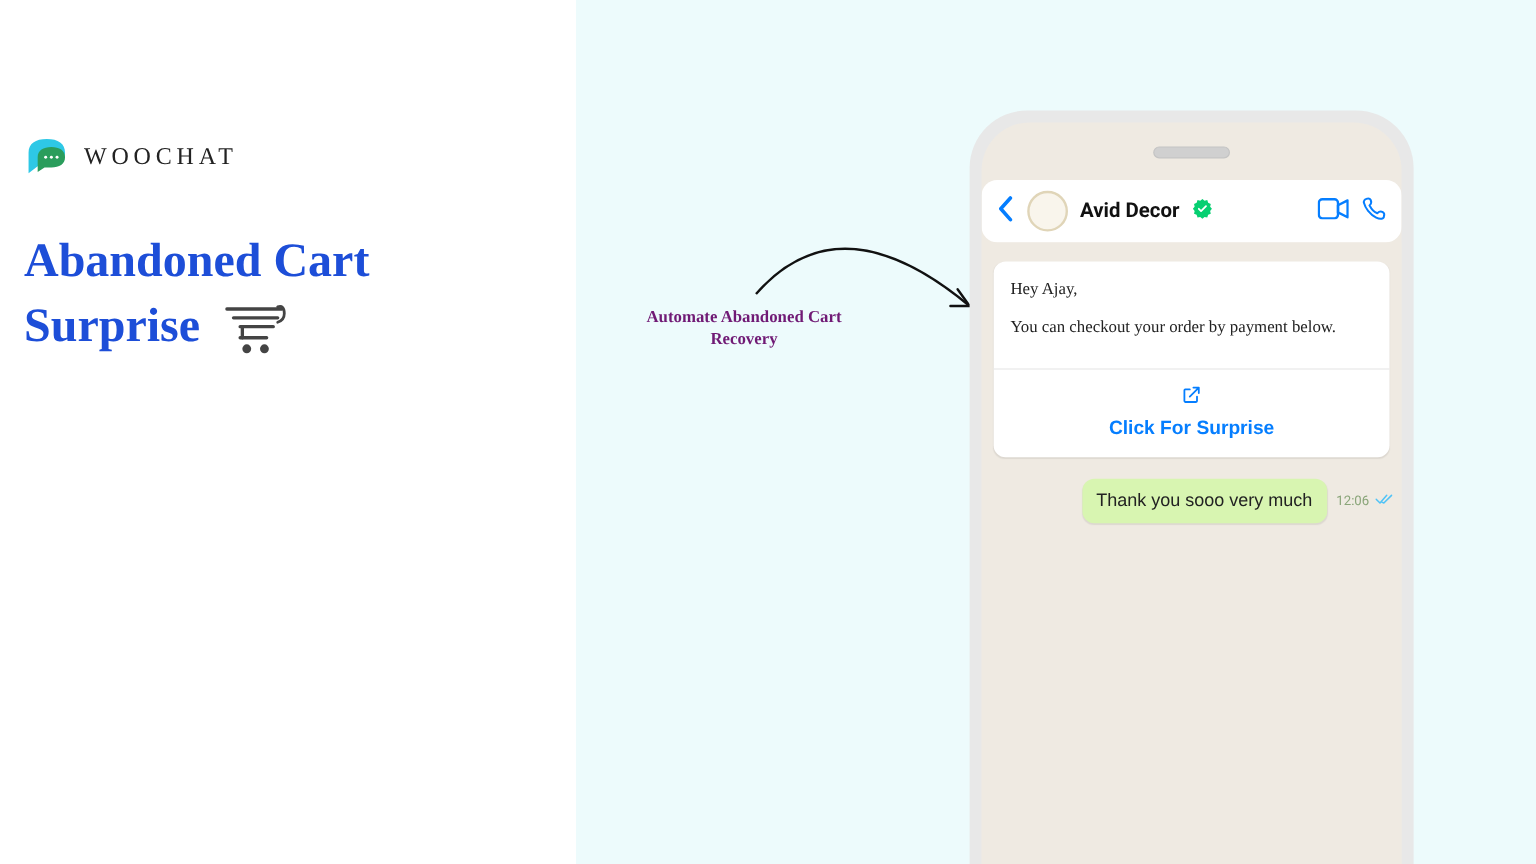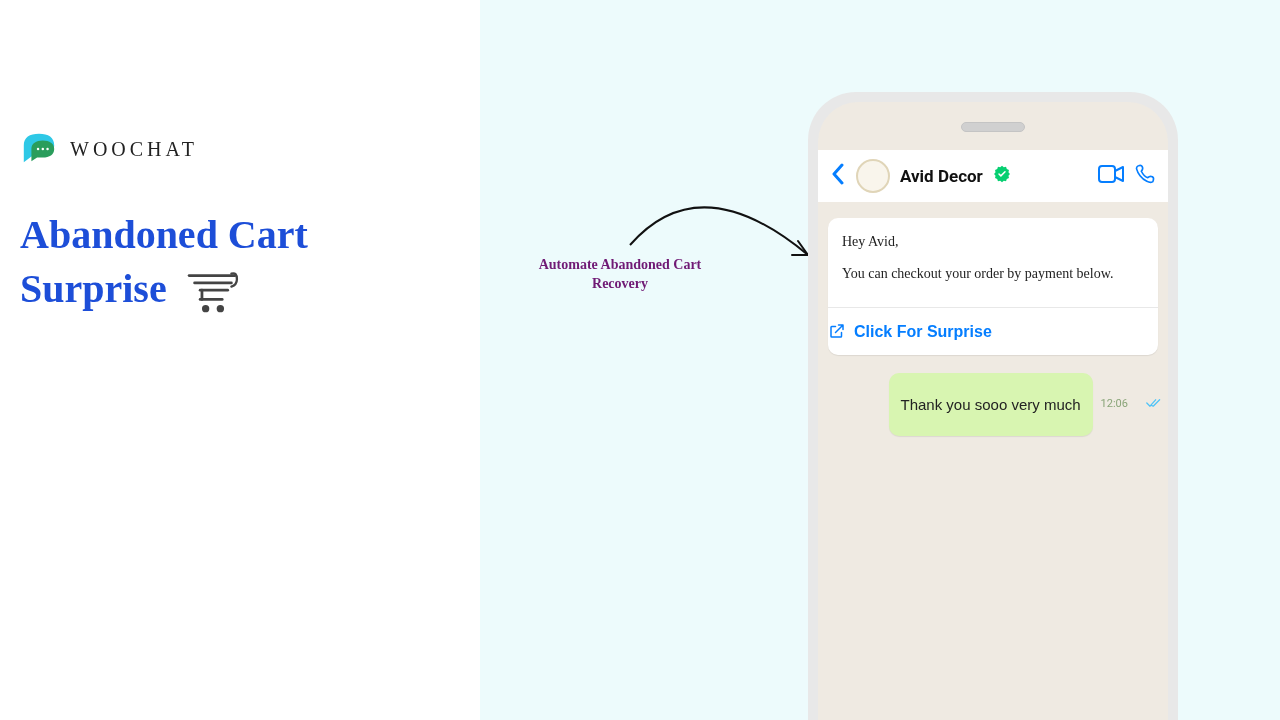--- a/index.html
+++ b/index.html
@@ -16,21 +16,21 @@
     left: 480px;
     top: 0;
     width: 800px;
     height: 720px;
     background: #edfbfc;
   }
   
   .left {
     position: absolute;
     left: 20px;
-    top: 130px;
+    top: 112px;
     width: 440px;
   }
   .logo-row {
     display: flex;
     align-items: center;
     gap: 12px;
     margin-bottom: 40px;
   }
   .logo-bubble {
     width: 38px;
@@ -125,20 +125,21 @@
     position: absolute;
     top: 48px;
     left: 0;
     right: 0;
     height: 52px;
     background: #fff;
     display: flex;
     align-items: center;
     padding: 0 12px;
     gap: 10px;
+    border-radius: 13px;
   }
   .back-icon { color: #057eff; }
   .avatar {
     width: 34px;
     height: 34px;
     border-radius: 50%;
     border: 2px solid #e0d5b8;
     background: #f9f5ec;
   }
   .contact-name {
@@ -188,47 +189,48 @@
     border-top: 1px solid #e8e8e8;
     margin: 0 -14px -6px -14px;
     padding: 12px 0;
     text-align: center;
     color: #057eff;
     font-family: -apple-system, sans-serif;
     font-weight: 600;
     font-size: 16px;
     display: flex;
     align-items: center;
-    justify-content: flex-start;
+    justify-content: flex-end;
     gap: 8px;
+    flex-direction: column;
   }
   .reply-row {
     display: flex;
     justify-content: flex-end;
     margin-top: 18px;
     align-items: center;
     gap: 8px;
     position: relative;
   }
   .bubble-out {
     background: #d8f5b1;
     border-radius: 10px;
-    padding: 23px 12px;
+    padding: 10px 12px;
     font-family: -apple-system, sans-serif;
     font-size: 15px;
     color: #222;
     box-shadow: 0 1px 1px rgba(0,0,0,0.08);
     position: relative;
   }
   .reply-meta {
     font-size: 11px;
     color: #8aa579;
     display: flex;
-    align-items: flex-start;
-    gap: 18px;
+    align-items: center;
+    gap: 5px;
     margin-right: -4px;
   }
   .ticks { color: #4fc3f7; font-size: 12px; }
 </style>
 </head>
 <body>
 
 <div class="right-bg"></div>
 
 <div class="left">
@@ -299,21 +301,21 @@
       </span>
       <span class="call-icon">
         <svg width="22" height="22" viewBox="0 0 24 24">
             <path d="M5 3 C5 3 8 2 9 4 C10 6 9 8 8 9 C10 13 12 15 15 16 C16 15 18 14 20 15 C22 16 21 19 21 19 C21 21 18 22 14 20 C8 17 4 11 3 7 C2 5 4 3 5 3 Z" stroke="#057eff" stroke-width="1.8" fill="none"></path>
           </svg>
       </span>
     </div>
 
     <div class="chat-body">
       <div class="bubble-in">
-        <div class="salutation">Hey Avid,</div>
+        <div class="salutation">Hey Ajay,</div>
         <div class="body2">You can checkout your order by payment below.</div>
         <div class="bubble-action">
           <svg width="18" height="18" viewBox="0 0 24 24">
               <path d="M14 4h6v6M20 4L10 14M18 14v5a1 1 0 0 1-1 1H5a1 1 0 0 1-1-1V7a1 1 0 0 1 1-1h5" stroke="#057eff" stroke-width="2" fill="none" stroke-linecap="round" stroke-linejoin="round"></path>
             </svg>
           <span>Click For Surprise</span>
         </div>
       </div>
 
       <div class="reply-row">

